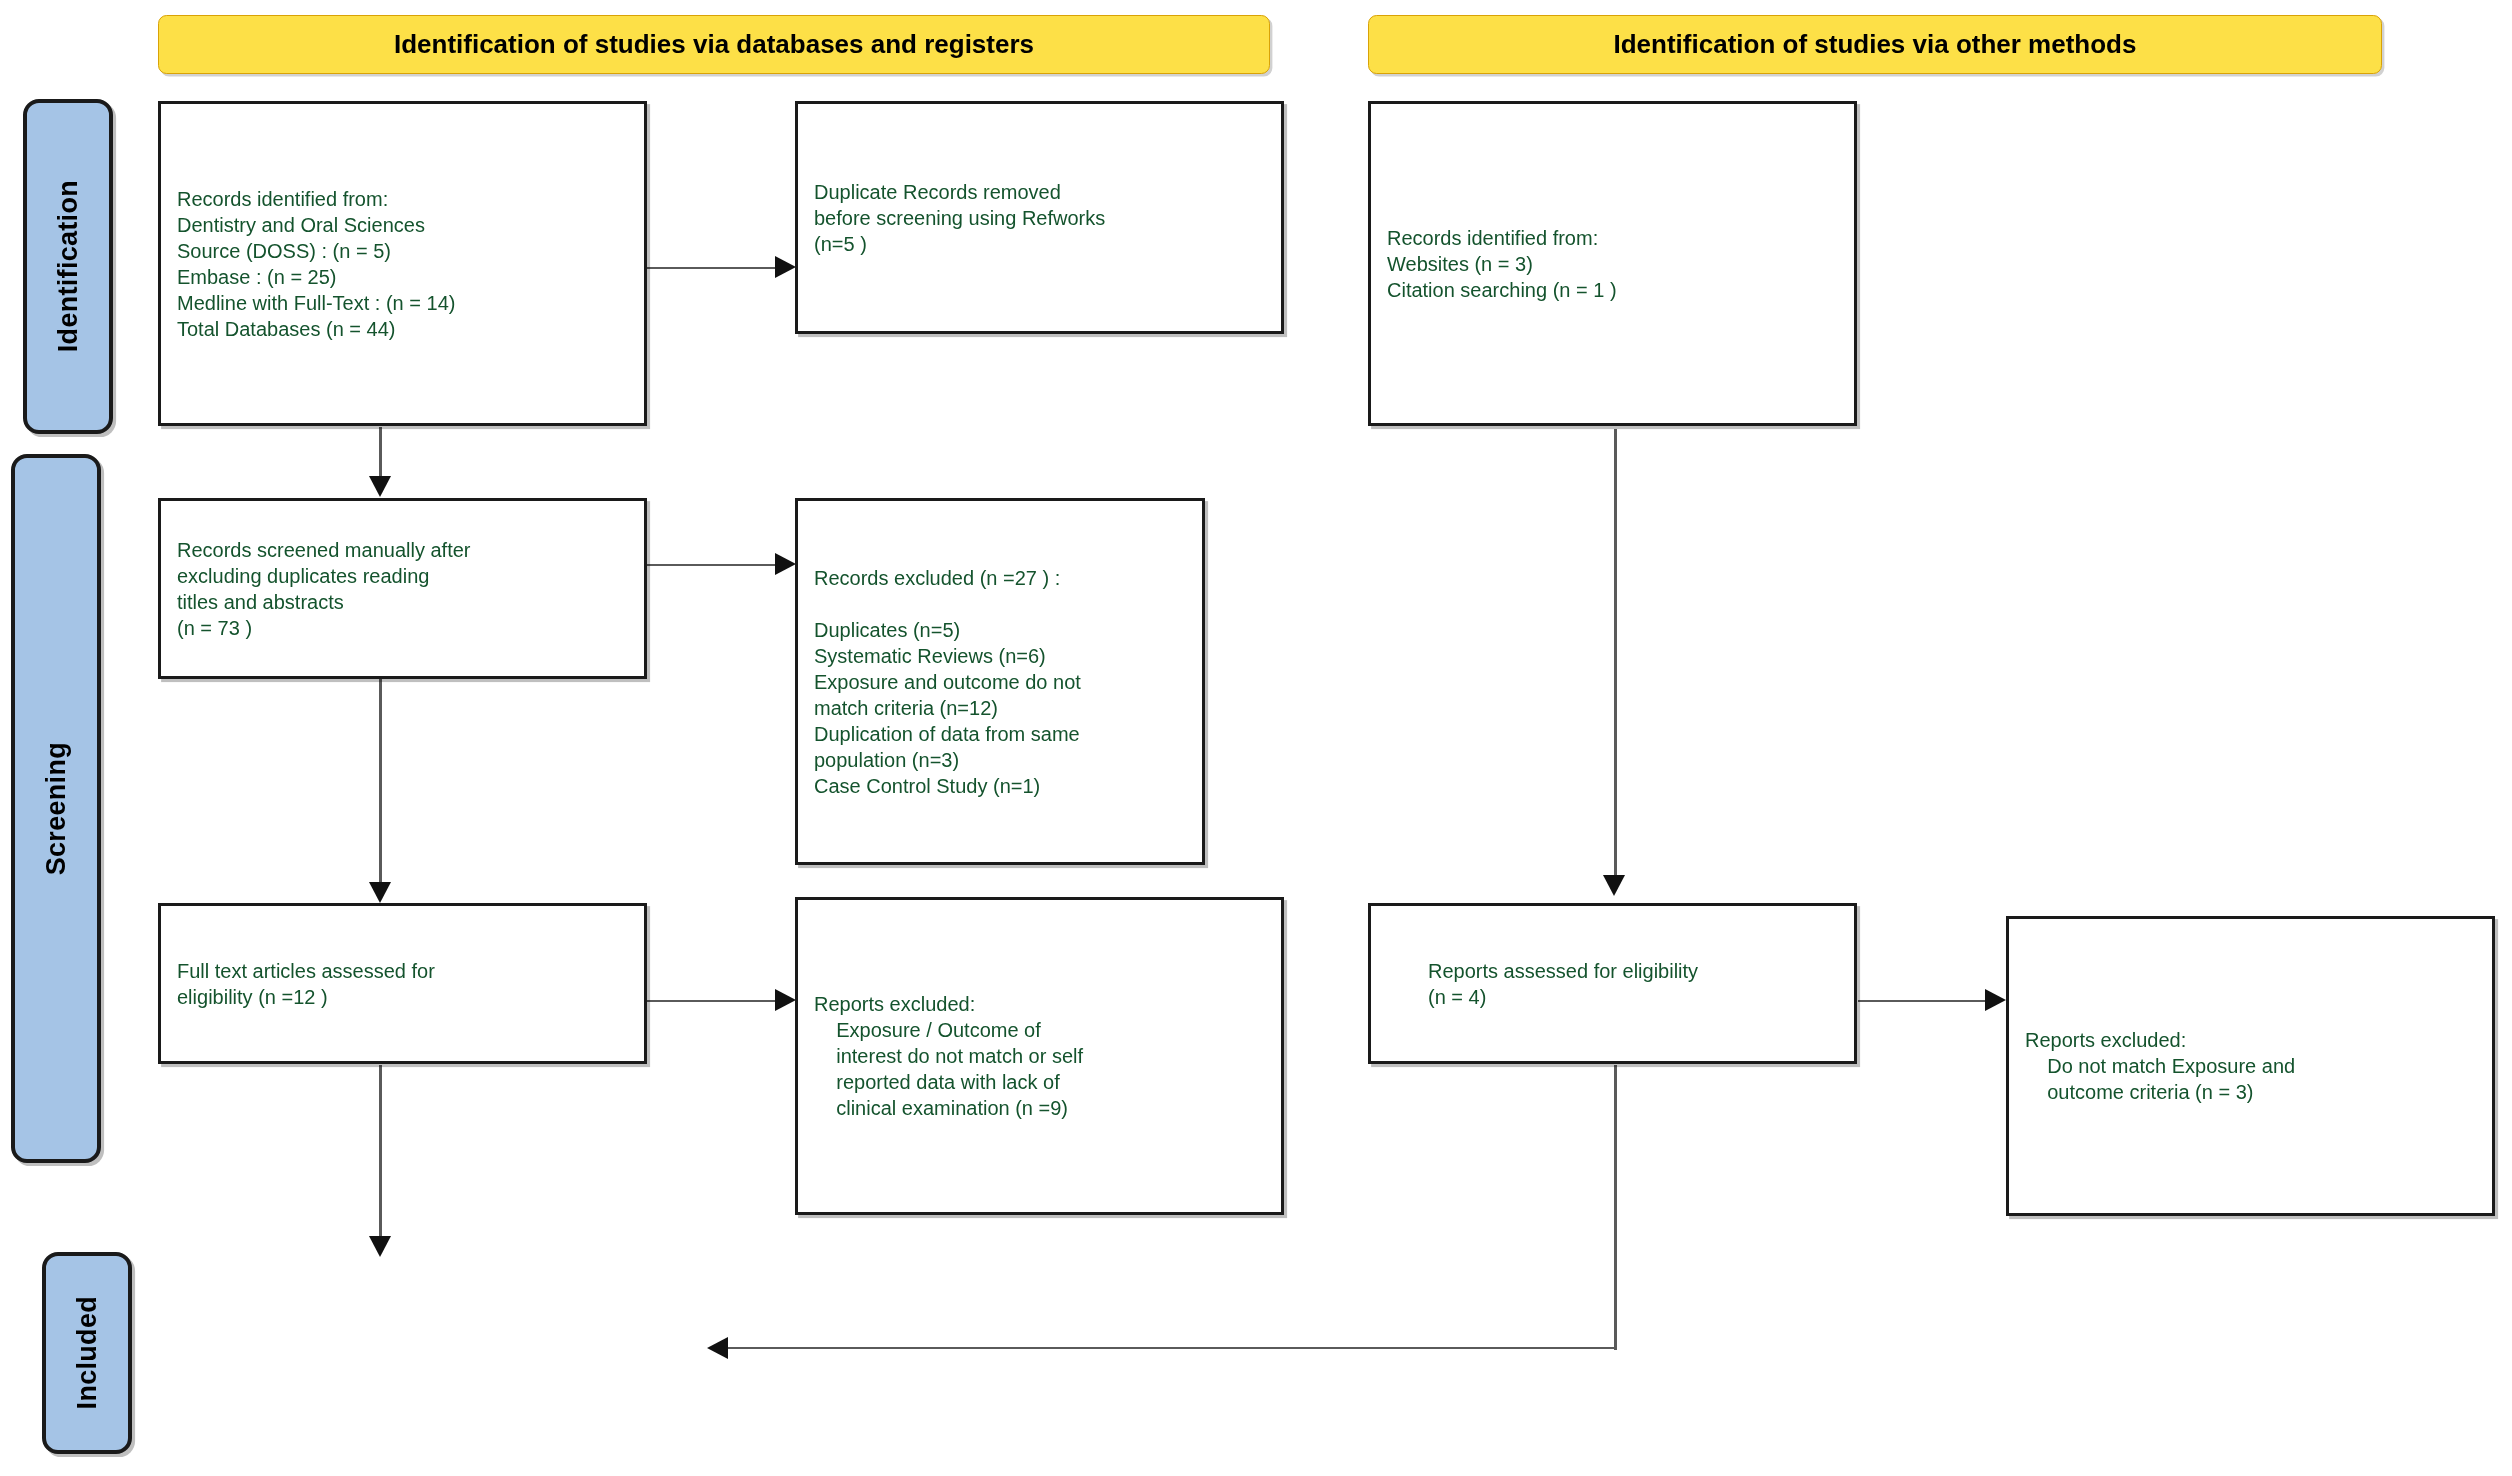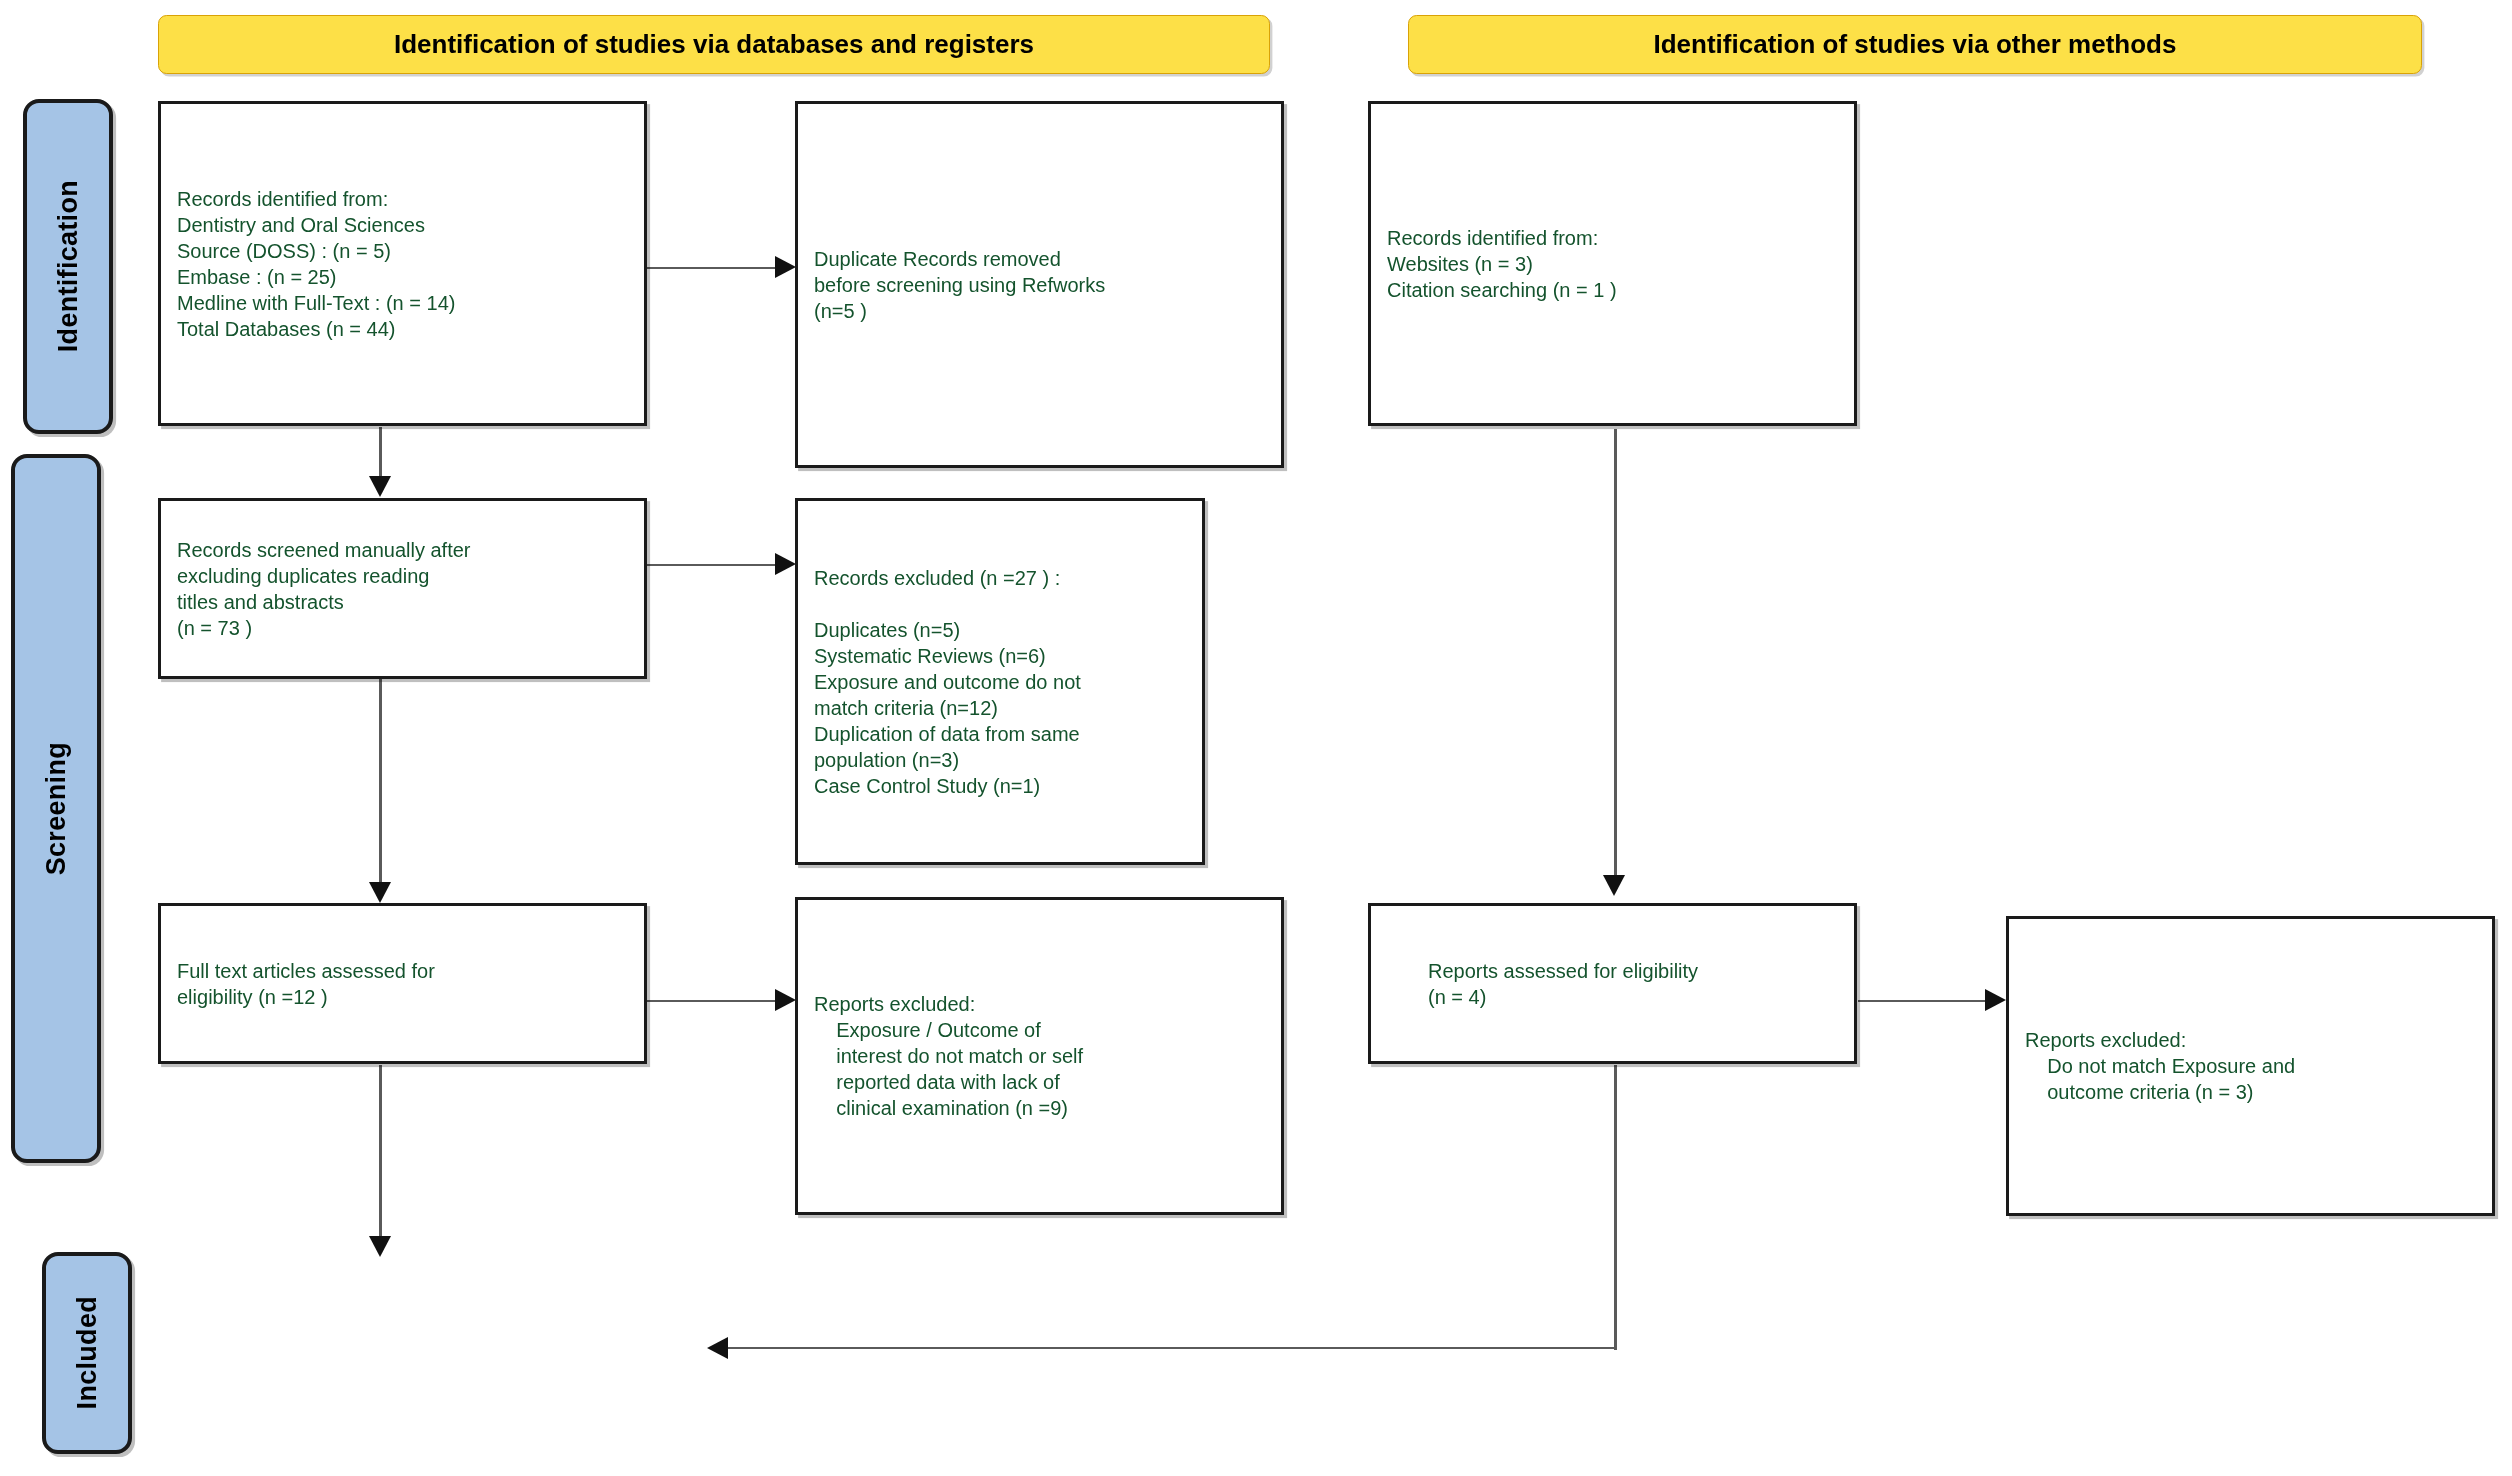--- a/index.html
+++ b/index.html
@@ -122,21 +122,21 @@
   </div>
 
   <div class="phase-bar" style="left:42px; top:1252px; width:90px; height:202px;">
     <span class="phase-label">Included</span>
   </div>
 
   <div class="banner" style="left:158px; top:14.7px; width:1112px; height:59px;">
     <span class="banner-label">Identification of studies via databases and registers</span>
   </div>
 
-  <div class="banner" style="left:1368px; top:14.7px; width:1014px; height:59px;margin-left:40px;">
+  <div class="banner" style="left:1368px; top:14.7px; width:1014px; height:59px;">
     <span class="banner-label">Identification of studies via other methods</span>
   </div>
 
   <div class="conn h" style="left:647px; top:267px; width:130px;"></div>
   <div class="arrowhead right" style="left:775px; top:256px;"></div>
 
   <div class="conn v" style="left:379px; top:427px; width:3.1px; height:54px;"></div>
   <div class="arrowhead down" style="left:369px; top:476px;"></div>
 
   <div class="conn h" style="left:647px; top:564px; width:130px;"></div>
@@ -163,21 +163,21 @@
 
   <div class="node" style="left:158px; top:101px; width:489px; height:325px;">
     <div class="node-text">Records identified from:
 Dentistry and Oral Sciences
 Source (DOSS) : (n = 5)
 Embase : (n = 25)
 Medline with Full-Text : (n = 14)
 Total Databases (n = 44)</div>
   </div>
 
-  <div class="node" style="left:795px; top:101px; width:489px; height:367px;">
+  <div class="node" style="left:795px; top:101px; width:489px; height:233px;">
     <div class="node-text">Duplicate Records removed
 before screening using Refworks
 (n=5 )</div>
   </div>
 
   <div class="node" style="left:1368px; top:101px; width:489px; height:325px;">
     <div class="node-text">Records identified from:
 Websites (n = 3)
 Citation searching (n = 1 )</div>
   </div>

